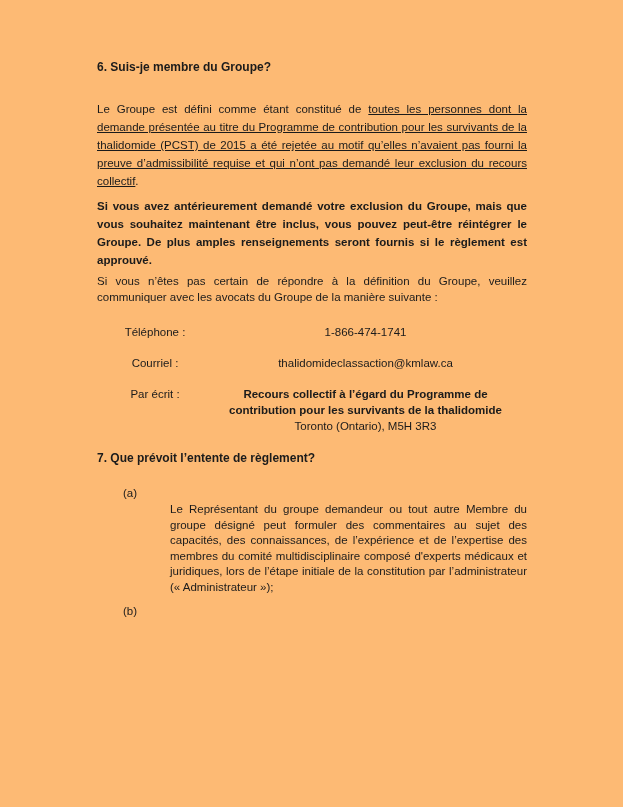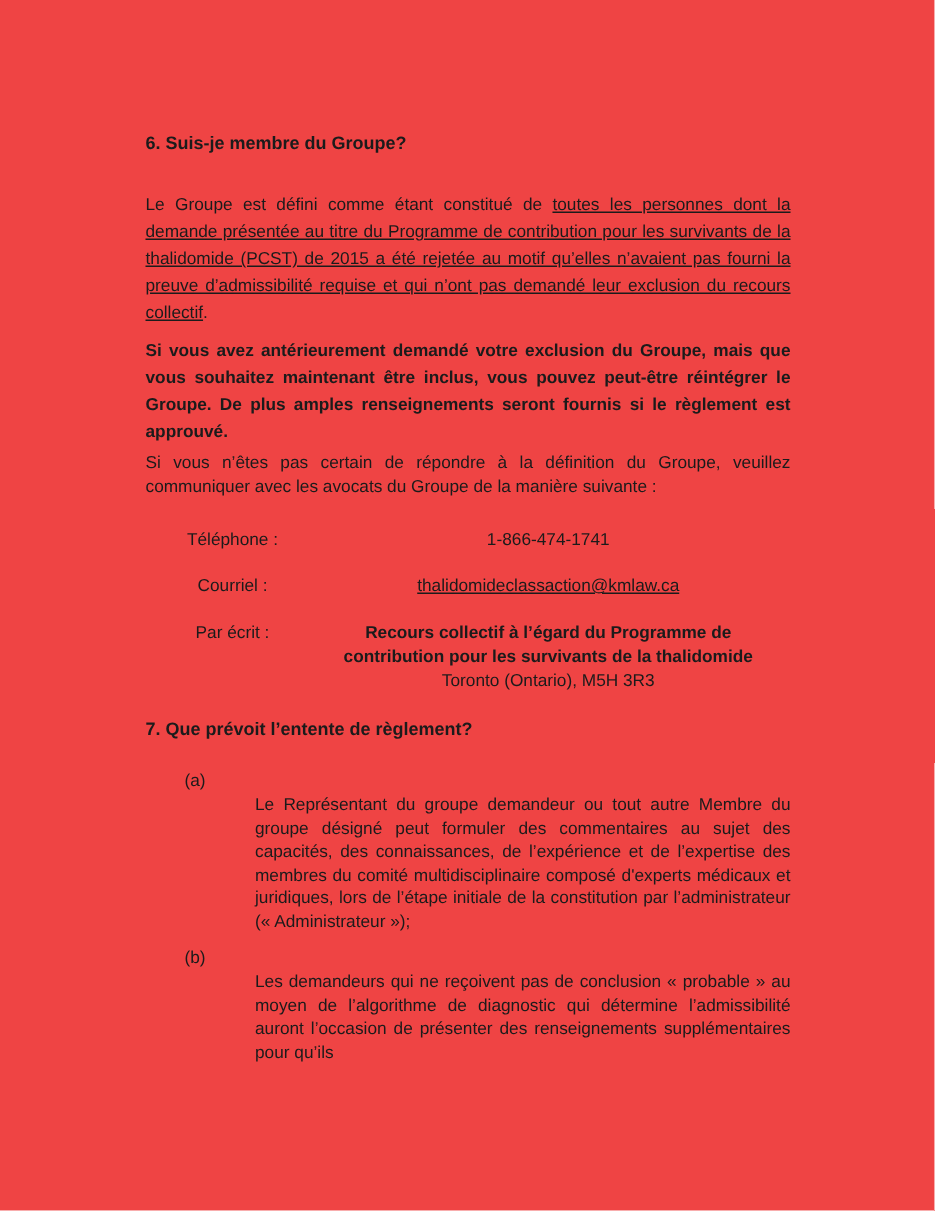--- a/index.html
+++ b/index.html
@@ -6,23 +6,23 @@
   html, body {
     margin: 0;
     padding: 0;
     background: #ffffff;
   }
   .page {
     position: relative;
     width: 623px;
     height: 807px;
     margin: 0 auto;
-    background: #ef4444;
+    background: #fdba74;
     box-sizing: border-box;
-    padding: 86px 96px 0 97px;
+    padding: 58px 96px 0 97px;
     font-family: "Liberation Sans", sans-serif;
     font-size: 11.5px;
     color: #1b1b1b;
     overflow: hidden;
   }
   .heading {
     margin: 0;
     font-size: 12px;
     font-weight: bold;
     line-height: 18px;
@@ -49,21 +49,20 @@
     width: 116px;
     flex: 0 0 116px;
   }
   .contact-value {
     width: 305px;
   }
   .contact-value .addr-bold { font-weight: bold; }
   .addr-line { white-space: pre-wrap; }
   .email-link {
     color: #1b1b1b;
-    text-decoration: underline;
   }
   .heading.second { margin-top: 12px; }
   .intro-para {
     margin: 17px 0 0 0;
     text-align: justify;
     line-height: 26px;
   }
   .list {
     margin-top: 19px;
   }
@@ -125,18 +124,17 @@
 
   <div class="list">
 
     <div class="list-item">
       <div class="list-marker">(a)</div>
       <div class="list-text">Le Représentant du groupe demandeur ou tout autre Membre du groupe désigné peut formuler des commentaires au sujet des capacités, des connaissances, de l’expérience et de l’expertise des membres du comité multidisciplinaire composé d'experts médicaux et juridiques, lors de l’étape initiale de la constitution par l’administrateur (« Administrateur »);</div>
     </div>
 
     <div class="list-item">
       <div class="list-marker">(b)</div>
-      <div class="list-text">Les demandeurs qui ne reçoivent pas de conclusion « probable » au moyen de l’algorithme de diagnostic qui détermine l’admissibilité auront l’occasion de présenter des renseignements supplémentaires pour qu’ils</div>
     </div>
 
   </div>
 
 </div>
 
 </body></html>

